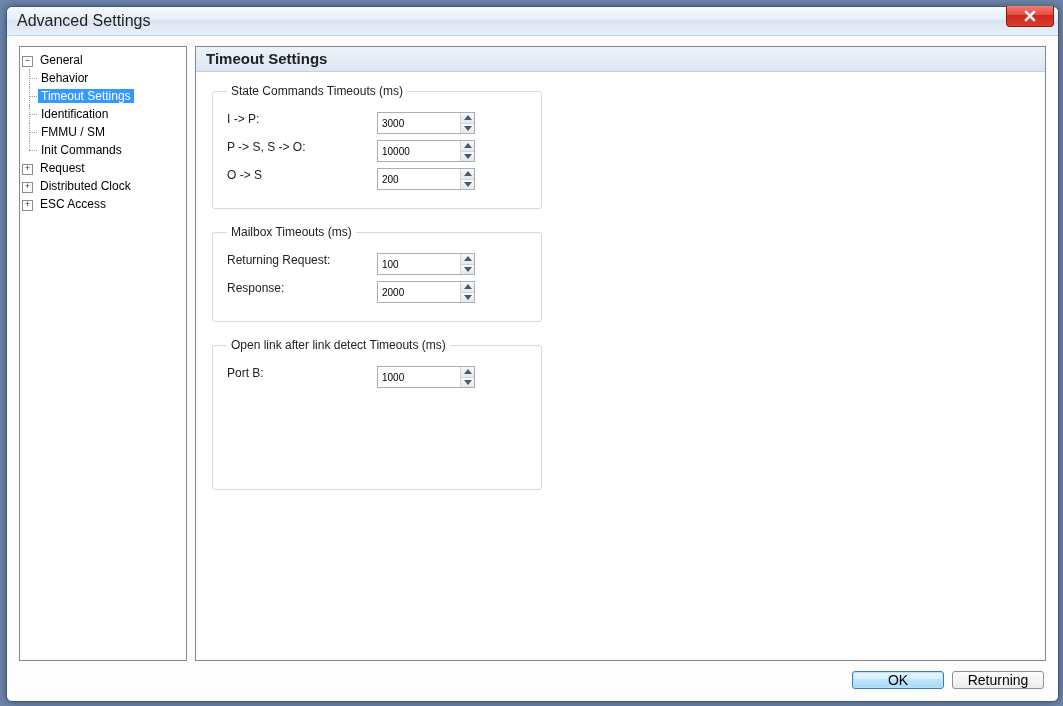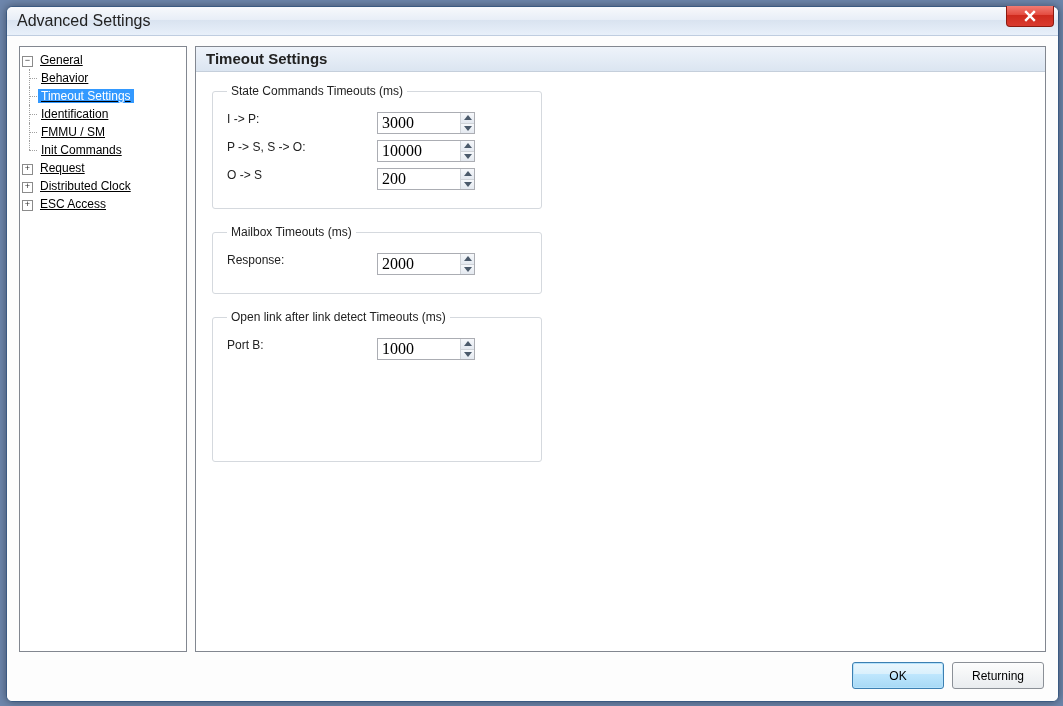--- a/index.html
+++ b/index.html
@@ -106,21 +106,21 @@
   .tree li::after {
     content: "";
     position: absolute;
     left: 7px;
     top: 9px;
     width: 8px;
     border-top: 1px dotted #a0a0a0;
   }
   .tree > ul > li::before,
   .tree > ul > li::after { display:none; }
-  .tree > ul > li { padding-left: 0; text-decoration: underline; }
+  .tree > ul > li { padding-left: 0; }
 
   .exp {
     display: inline-block;
     width: 9px;
     height: 9px;
     border: 1px solid #8b8b8b;
     background: #fff;
     text-align: center;
     line-height: 7px;
     font-size: 9px;
@@ -190,22 +190,22 @@
     border: 1px solid #abadb3;
     height: 20px;
     width: 96px;
     background: #fff;
   }
   .spinner input {
     border: none;
     outline: none;
     width: 74px;
     padding: 0 4px;
-    font-family: Liberation Serif, serif;
-    font-size: 16px;
+    font-family: Liberation Sans, sans-serif;
+    font-size: 10px;
     background: transparent;
   }
   .spin-btns {
     width: 18px;
     display: flex;
     flex-direction: column;
     border-left: 1px solid #cfd3d8;
   }
   .spin-btn {
     flex: 1;
@@ -221,26 +221,26 @@
   .spin-btn svg { width:8px; height:5px; }
 
   .button-row {
     display: flex;
     justify-content: flex-end;
     gap: 8px;
     padding: 10px 2px 2px 2px;
   }
   .btn {
     min-width: 92px;
-    height: 27px;
+    height: 18px;
     border: 1px solid #8b9097;
     border-radius: 3px;
     background: linear-gradient(to bottom, #fdfdfd, #e9ecef);
     font-family: inherit;
-    font-size: 12px;
+    font-size: 14px;
     cursor: pointer;
     padding: 0 14px;
   }
   .btn.primary {
     border: 1px solid #3c7fb1;
     background: linear-gradient(to bottom, #eaf6fd 0%, #d9f0fc 45%, #bee6fd 46%, #a7d9f5 100%);
     box-shadow: 0 0 0 1px #b6e2fb inset;
   }
 </style>
 </head>
@@ -346,20 +346,38 @@
                       </svg>
                     </button>
                 </span>
               </span>
             </div>
           </fieldset>
 
           <fieldset class="group">
             <legend>Mailbox Timeouts (ms)</legend>
 
+            <div class="row">
+              <label>Returning Request:</label>
+              <span class="spinner">
+                <input type="text" value="100" style="">
+                <span class="spin-btns">
+                  <button class="spin-btn">
+                      <svg viewBox="0 0 8 5">
+                        <path d="M0 5 L4 0 L8 5 Z" fill="#4b5a6b"></path>
+                      </svg>
+                    </button>
+                  <button class="spin-btn">
+                      <svg viewBox="0 0 8 5">
+                        <path d="M0 0 L4 5 L8 0 Z" fill="#4b5a6b"></path>
+                      </svg>
+                    </button>
+                </span>
+              </span>
+            </div>
 
             <div class="row">
               <label>Response:</label>
               <span class="spinner">
                 <input type="text" value="2000" style="">
                 <span class="spin-btns">
                   <button class="spin-btn">
                       <svg viewBox="0 0 8 5">
                         <path d="M0 5 L4 0 L8 5 Z" fill="#4b5a6b"></path>
                       </svg>

